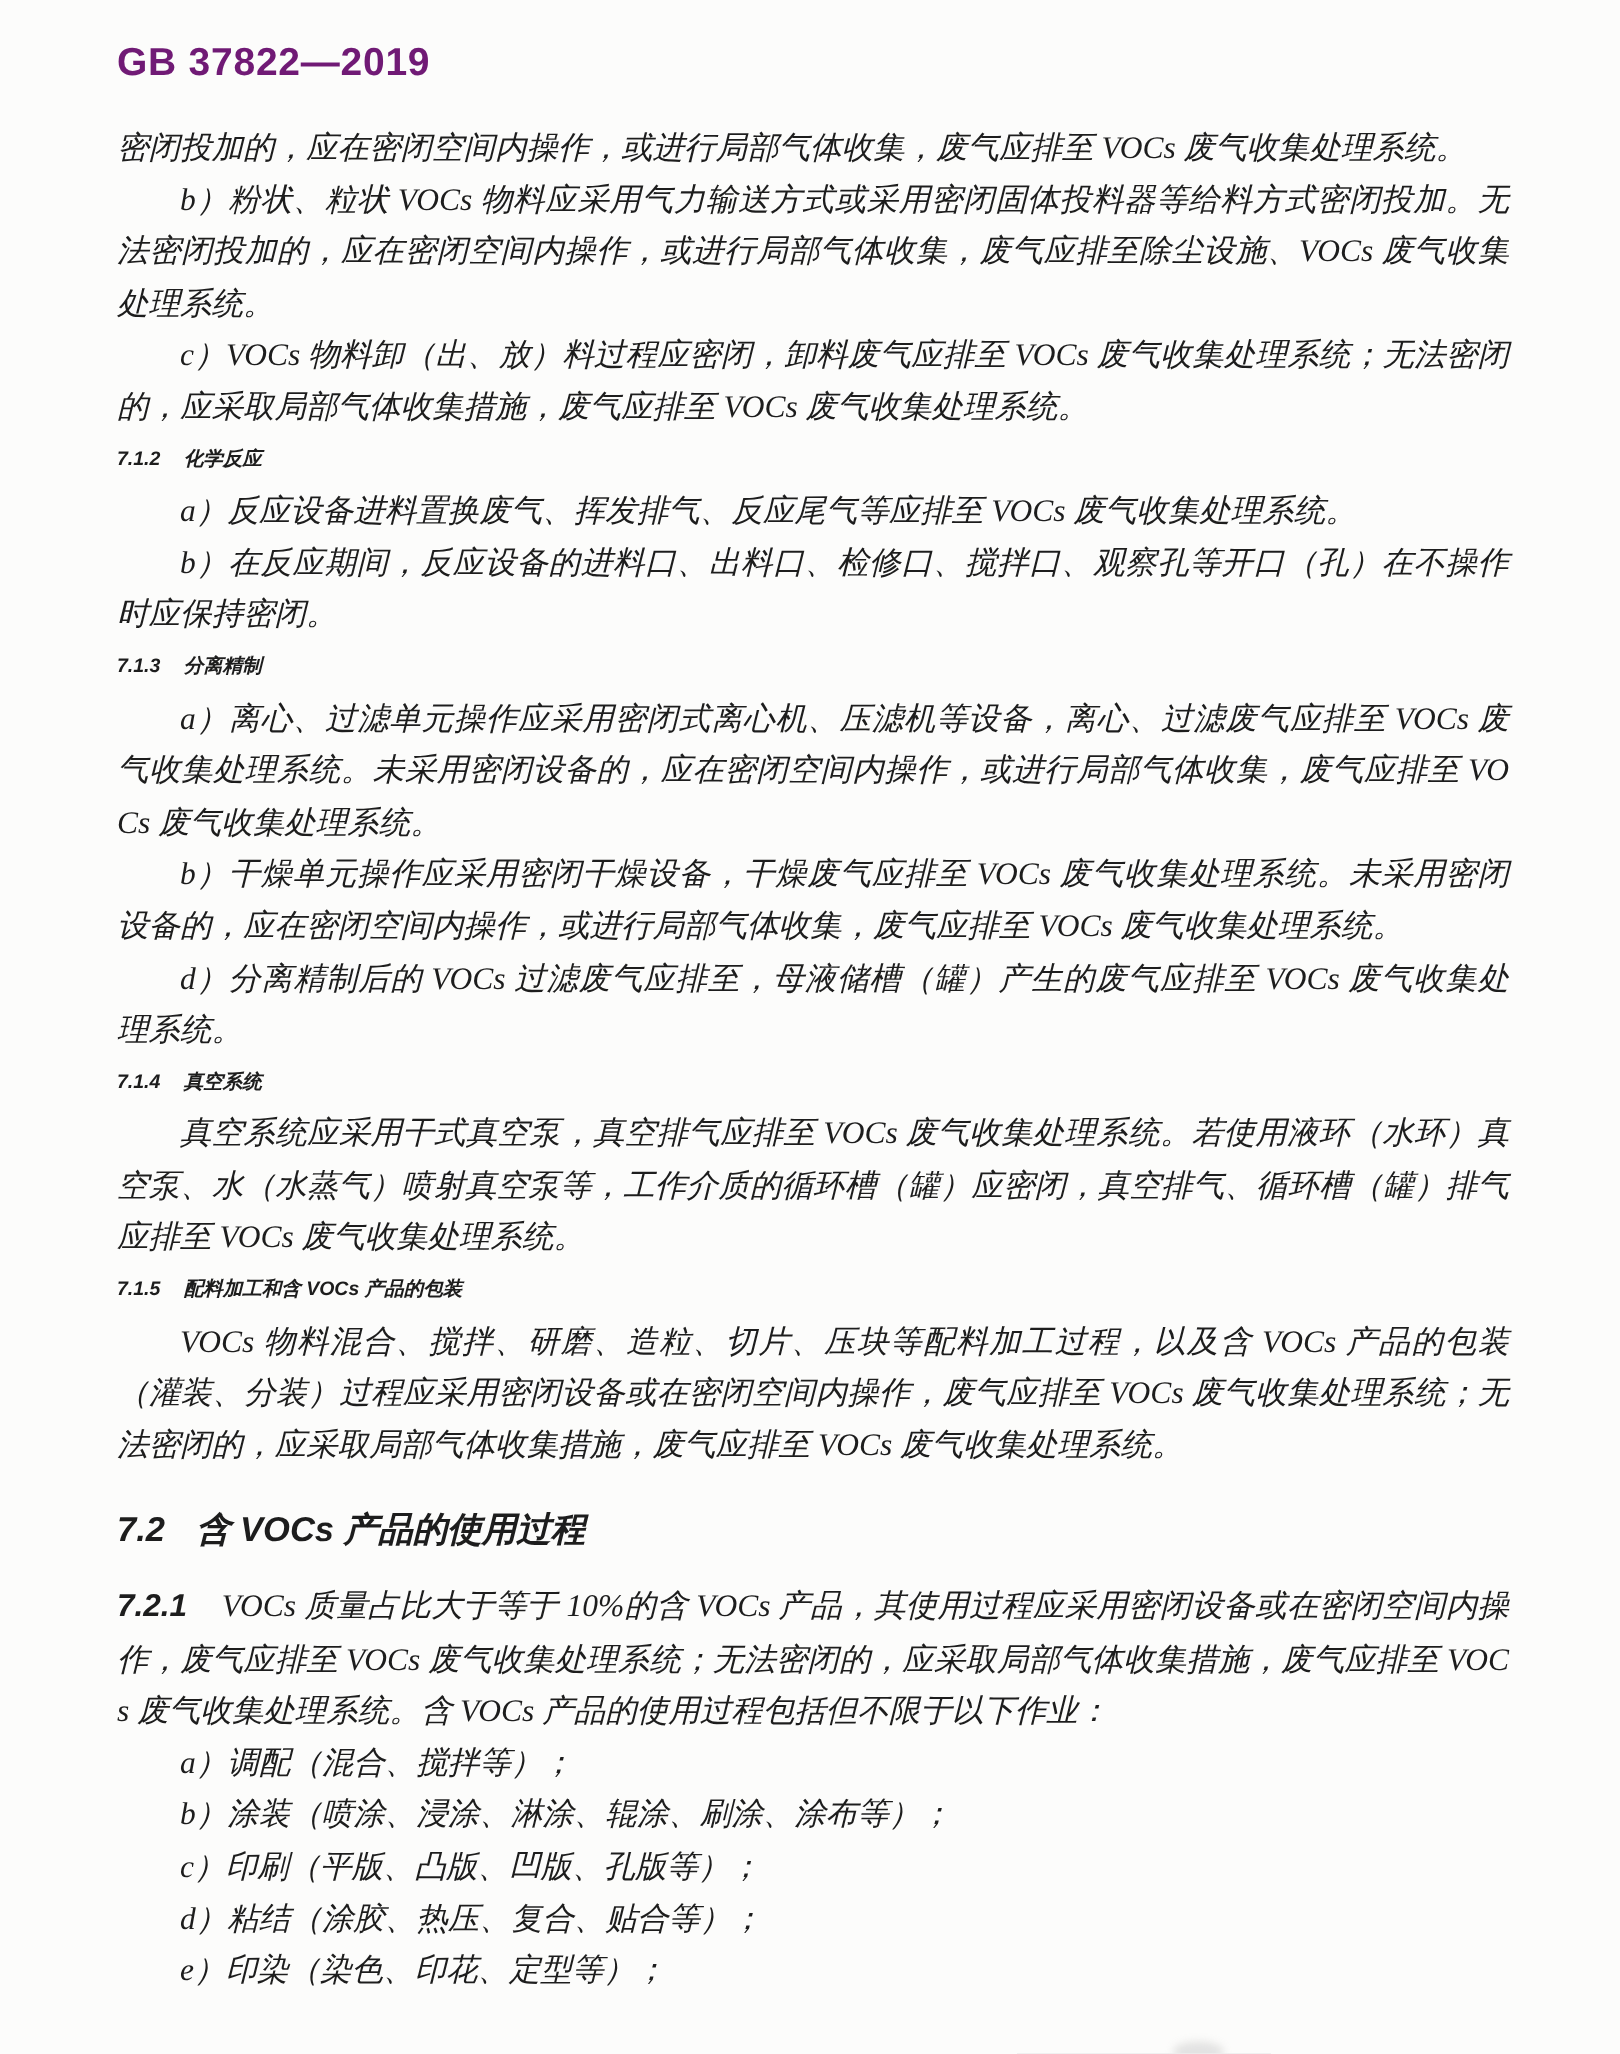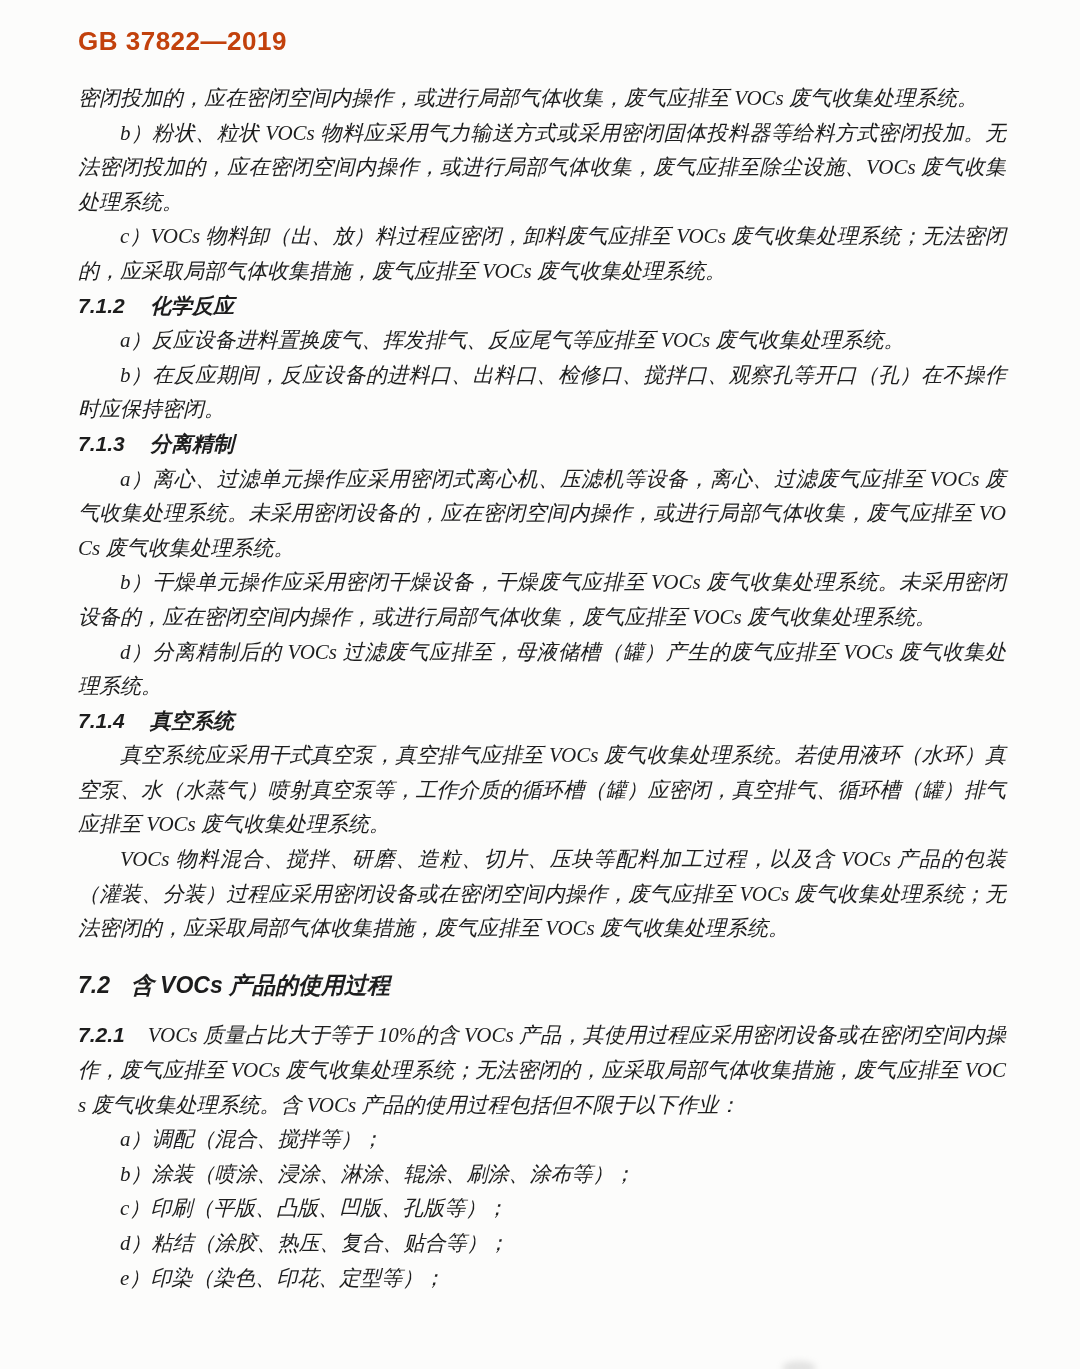--- a/index.html
+++ b/index.html
@@ -18,21 +18,21 @@
     box-sizing: border-box;
     padding: 26px 74px 0 78px;
     font-family: "Liberation Serif", "DejaVu Serif", serif;
   }
   .doc-header {
     font-family: "Liberation Sans", "DejaVu Sans", sans-serif;
     font-weight: bold;
     font-size: 26px;
     letter-spacing: 0.5px;
     margin: 0 0 24px 0;
-    color: #c2410c;
+    color: #701a75;
   }
   .doc-body p {
     margin: 0;
     font-size: 21px;
     line-height: 34.6px;
     text-align: justify;
     text-justify: inter-ideograph;
     word-break: break-all;
     font-style: italic;
   }
@@ -41,21 +41,21 @@
   }
   .doc-body p .num {
     font-family: "Liberation Sans", "DejaVu Sans", sans-serif;
     font-weight: bold;
     margin-right: 1.1em;
   }
   .doc-body p.clause-heading {
     font-family: "Liberation Sans", "DejaVu Sans", sans-serif;
     font-weight: bold;
     text-align: left;
-    font-size: 21px;
+    font-size: 13px;
   }
   .doc-body p.clause-heading .num {
     margin-right: 1.2em;
   }
   .doc-body p.section-heading {
     font-family: "Liberation Sans", "DejaVu Sans", sans-serif;
     font-weight: bold;
     text-align: left;
     font-size: 23px;
     margin-top: 22px;
@@ -92,20 +92,21 @@
       <p class="body indent">c）VOCs 物料卸（出、放）料过程应密闭，卸料废气应排至 VOCs 废气收集处理系统；无法密闭的，应采取局部气体收集措施，废气应排至 VOCs 废气收集处理系统。</p>
       <p class="clause-heading"><span class="num">7.1.2</span>化学反应</p>
       <p class="body indent">a）反应设备进料置换废气、挥发排气、反应尾气等应排至 VOCs 废气收集处理系统。</p>
       <p class="body indent">b）在反应期间，反应设备的进料口、出料口、检修口、搅拌口、观察孔等开口（孔）在不操作时应保持密闭。</p>
       <p class="clause-heading"><span class="num">7.1.3</span>分离精制</p>
       <p class="body indent">a）离心、过滤单元操作应采用密闭式离心机、压滤机等设备，离心、过滤废气应排至 VOCs 废气收集处理系统。未采用密闭设备的，应在密闭空间内操作，或进行局部气体收集，废气应排至 VOCs 废气收集处理系统。</p>
       <p class="body indent">b）干燥单元操作应采用密闭干燥设备，干燥废气应排至 VOCs 废气收集处理系统。未采用密闭设备的，应在密闭空间内操作，或进行局部气体收集，废气应排至 VOCs 废气收集处理系统。</p>
       <p class="body indent">d）分离精制后的 VOCs 过滤废气应排至，母液储槽（罐）产生的废气应排至 VOCs 废气收集处理系统。</p>
       <p class="clause-heading"><span class="num">7.1.4</span>真空系统</p>
       <p class="body indent">真空系统应采用干式真空泵，真空排气应排至 VOCs 废气收集处理系统。若使用液环（水环）真空泵、水（水蒸气）喷射真空泵等，工作介质的循环槽（罐）应密闭，真空排气、循环槽（罐）排气应排至 VOCs 废气收集处理系统。</p>
+      <p class="clause-heading"><span class="num">7.1.5</span>配料加工和含 VOCs 产品的包装</p>
       <p class="body indent">VOCs 物料混合、搅拌、研磨、造粒、切片、压块等配料加工过程，以及含 VOCs 产品的包装（灌装、分装）过程应采用密闭设备或在密闭空间内操作，废气应排至 VOCs 废气收集处理系统；无法密闭的，应采取局部气体收集措施，废气应排至 VOCs 废气收集处理系统。</p>
       <p class="section-heading"><span class="num">7.2</span>含 VOCs 产品的使用过程</p>
       <p class="body after-heading"><span class="num">7.2.1</span>VOCs 质量占比大于等于 10%的含 VOCs 产品，其使用过程应采用密闭设备或在密闭空间内操作，废气应排至 VOCs 废气收集处理系统；无法密闭的，应采取局部气体收集措施，废气应排至 VOCs 废气收集处理系统。含 VOCs 产品的使用过程包括但不限于以下作业：</p>
       <p class="body indent">a）调配（混合、搅拌等）；</p>
       <p class="body indent">b）涂装（喷涂、浸涂、淋涂、辊涂、刷涂、涂布等）；</p>
       <p class="body indent">c）印刷（平版、凸版、凹版、孔版等）；</p>
       <p class="body indent">d）粘结（涂胶、热压、复合、贴合等）；</p>
       <p class="body indent">e）印染（染色、印花、定型等）；</p>
     </div>
 

